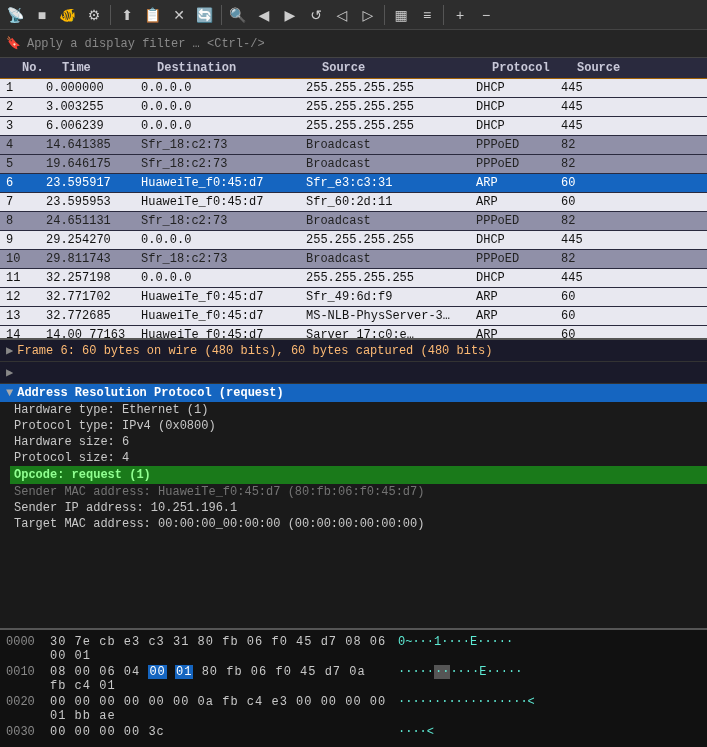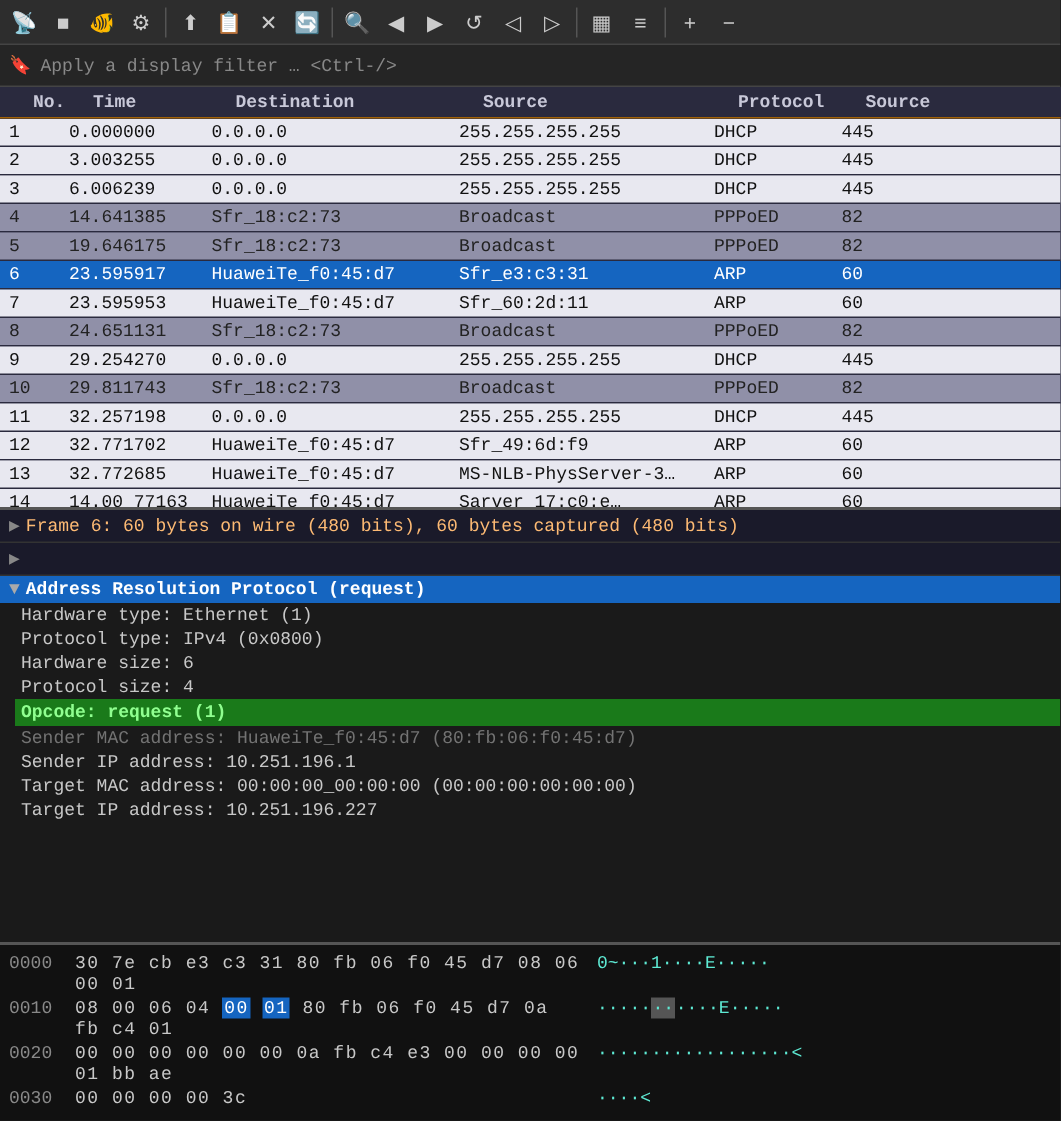--- a/index.html
+++ b/index.html
@@ -308,21 +308,20 @@
   </div>
   <div id="detail-fields" style="padding-left:14px;">
       <div style="padding: 1px 0px; color: rgb(200, 200, 200);">Hardware type: Ethernet (1)</div>
       <div style="padding: 1px 0px; color: rgb(200, 200, 200);">Protocol type: IPv4 (0x0800)</div>
       <div style="padding: 1px 0px; color: rgb(200, 200, 200);">Hardware size: 6</div>
       <div style="padding: 1px 0px; color: rgb(200, 200, 200);">Protocol size: 4</div>
       <div style="background: rgb(26, 122, 26); color: rgb(144, 255, 144); padding: 2px 4px; margin-left: -4px; font-weight: bold;">Opcode: request (1)</div>
       <div style="padding: 1px 0px; color: #737373;">Sender MAC address: HuaweiTe_f0:45:d7 (80:fb:06:f0:45:d7)</div>
       <div style="padding: 1px 0px; color: rgb(200, 200, 200);">Sender IP address: 10.251.196.1</div>
       <div style="padding: 1px 0px; color: rgb(200, 200, 200);">Target MAC address: 00:00:00_00:00:00 (00:00:00:00:00:00)</div>
-      <div style="padding: 1px 0px; color: rgb(200, 200, 200);">Target IP address: 10.251.196.227</div>
     </div>
 </div>
 
 <div id="hex-pane">
   <div id="hex-rows">
       <div class="hex-row">
         <span class="hex-offset">0000</span>
         <span class="hex-bytes">30 7e cb e3 c3 31 80 fb  06 f0 45 d7 08 06 00 01</span>
         <span class="hex-ascii">0~···1····E·····</span>
       </div>

